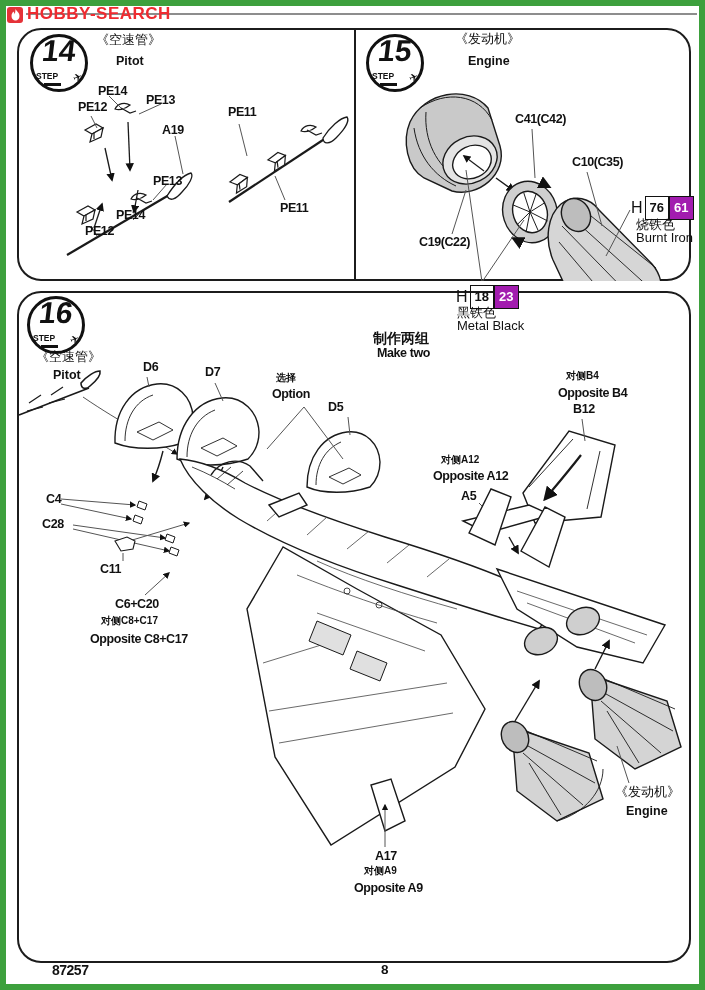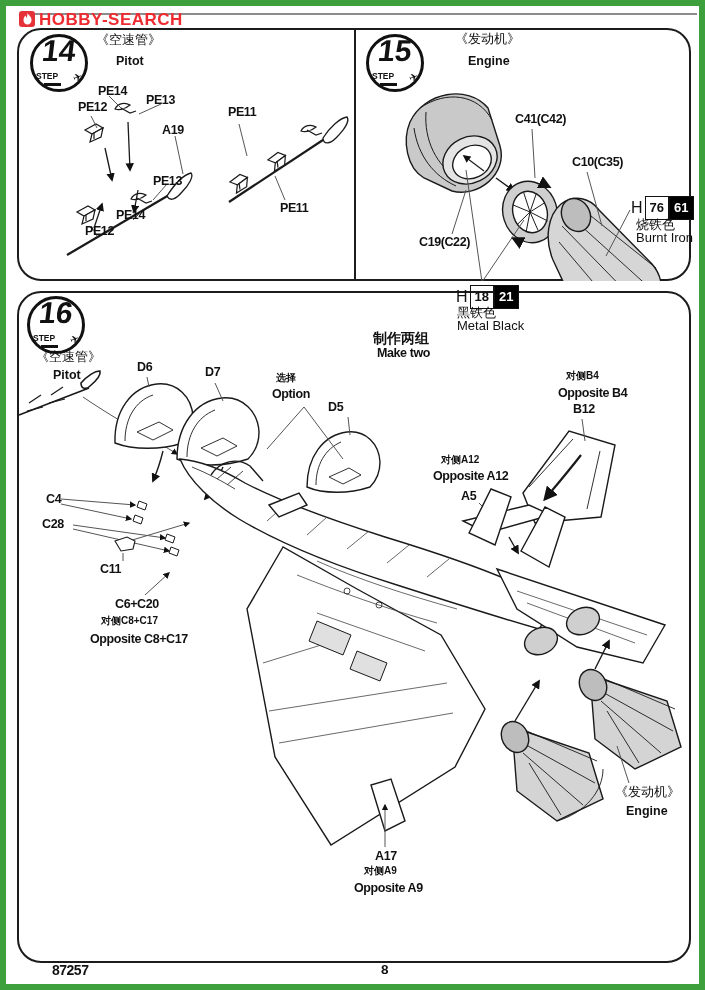--- a/index.html
+++ b/index.html
@@ -5,41 +5,41 @@
   html,body{margin:0;padding:0;background:#e9e9e9;}
   .page{position:relative;width:705px;height:990px;background:#fff;overflow:hidden;
         font-family:"Liberation Sans","DejaVu Sans",sans-serif;color:#111;}
   .frame{position:absolute;inset:0;border:6px solid #3da03d;z-index:60;pointer-events:none;}
   
   .panel{position:absolute;border:2px solid #1c1c1c;border-radius:24px;background:#fff;box-sizing:border-box;}
   .panel-top{left:17px;top:28px;width:674px;height:253px;}
   .panel-bottom{left:17px;top:291px;width:674px;height:672px;}
   .vdivider{position:absolute;left:354px;top:28px;width:2px;height:253px;background:#1c1c1c;z-index:5;}
   
-  .wm{position:absolute;left:7px;top:11px;z-index:70;display:flex;align-items:flex-start;height:18px;margin-left:12px;}
+  .wm{position:absolute;left:7px;top:5px;z-index:70;display:flex;align-items:flex-end;height:18px;}
   .wm-sq{width:16px;height:16px;background:#e53238;border-radius:3px;margin-right:4px;display:flex;align-items:center;justify-content:center;}
   .wm-text{font-size:17px;font-weight:bold;color:#ee2b30;letter-spacing:.5px;line-height:18px;}
   .wm-line{position:absolute;left:26px;top:13px;width:671px;height:2px;background:#8d8d8d;z-index:69;}
   
   .badge{position:absolute;width:52px;height:52px;border:3.5px solid #111;border-radius:50%;background:#fff;z-index:10;}
   .badge .num{position:absolute;top:-3px;left:50%;transform:translateX(-50%) skewX(-7deg);font-size:30px;font-weight:bold;}
   .badge .sw{position:absolute;bottom:8px;left:3px;font-size:8.5px;font-weight:bold;text-align:right;}
   .badge .jet{position:absolute;bottom:5px;right:3px;font-size:11px;transform:rotate(-22deg);}
   .badge .ul{position:absolute;bottom:3px;left:11px;width:17px;height:3px;background:#111;}
   
   .lbl{position:absolute;font-weight:bold;font-size:12.5px;letter-spacing:-.4px;white-space:nowrap;z-index:20;}
   .cn{position:absolute;font-size:10px;font-weight:bold;white-space:nowrap;z-index:20;}
   .hdr-cn{position:absolute;font-size:13px;font-weight:normal;white-space:nowrap;z-index:20;}
   .hdr-en{position:absolute;font-size:12.5px;font-weight:bold;white-space:nowrap;z-index:20;}
   .plain{position:absolute;font-size:13px;font-weight:normal;white-space:nowrap;z-index:20;}
   
   .chip{position:absolute;display:flex;align-items:center;z-index:20;}
   .chip .h{font-size:16px;margin-right:2px;}
   .chip .box{border:1.5px solid #111;font-size:13px;font-weight:bold;padding:4px 4px;line-height:14px;height:14px;}
-  .chip .dark{background:#000000;color:#fff;border-color:#111;}
+  .chip .dark{background:#a21caf;color:#fff;border-color:#111;}
   .art{position:absolute;z-index:8;}
   .footer{position:absolute;z-index:20;font-weight:bold;margin-left:32px;}
 </style>
 </head>
 <body>
 
 <div class="page">
   <div class="frame"></div>
 
   <div class="wm-line"></div>
@@ -201,21 +201,21 @@
     <span class="h">H</span>
     <span class="box">76</span>
     <span class="box dark">61</span>
   </div>
   <div class="plain" style="left:636px;top:216px">烧铁色</div>
   <div class="plain" style="left:636px;top:230px">Burnt Iron</div>
 
   <div class="chip" style="left:456px;top:285px">
     <span class="h">H</span>
     <span class="box">18</span>
-    <span class="box dark">21</span>
+    <span class="box dark">23</span>
   </div>
   <div class="plain" style="left:457px;top:304px">黑铁色</div>
   <div class="plain" style="left:457px;top:318px">Metal  Black</div>
 
   <div class="cn" style="left:373px;top:330px;font-size:14px">制作两组</div>
   <div class="lbl" style="left:377px;top:346px">Make two</div>
 
   <div class="badge" style="left:27px;top:296px">
     <span class="num">16</span>
     <span class="sw">STEP</span>
@@ -319,21 +319,21 @@
         <line x1="112" y1="250" x2="172" y2="232" marker-end="url(#ah16)"></line>
         <path d="M128,304 L152,282" marker-end="url(#ah16)"></path>
         <path d="M612,492 L600,455"></path>
       </g>
       <path d="M122,210 l8,3 l-2,6 l-8,-3 z M118,224 l8,3 l-2,6 l-8,-3 z" fill="#fff" stroke-width="1"></path>
       <path d="M150,243 l8,3 l-2,6 l-8,-3 z M154,256 l8,3 l-2,6 l-8,-3 z" fill="#fff" stroke-width="1"></path>
       <path d="M98,250 l12,-4 l8,4 l-2,8 l-12,2 z" fill="#fff" stroke-width="1.1"></path>
     </g>
   </svg>
 
-  <div class="lbl" style="left:137px;top:360px">D6</div>
+  <div class="lbl" style="left:143px;top:360px">D6</div>
   <div class="lbl" style="left:205px;top:365px">D7</div>
   <div class="cn" style="left:276px;top:371px">选择</div>
   <div class="lbl" style="left:272px;top:387px">Option</div>
   <div class="lbl" style="left:328px;top:400px">D5</div>
 
   <div class="cn" style="left:566px;top:369px">对侧B4</div>
   <div class="lbl" style="left:558px;top:386px">Opposite B4</div>
   <div class="lbl" style="left:573px;top:402px">B12</div>
 
   <div class="cn" style="left:441px;top:453px">对侧A12</div>

